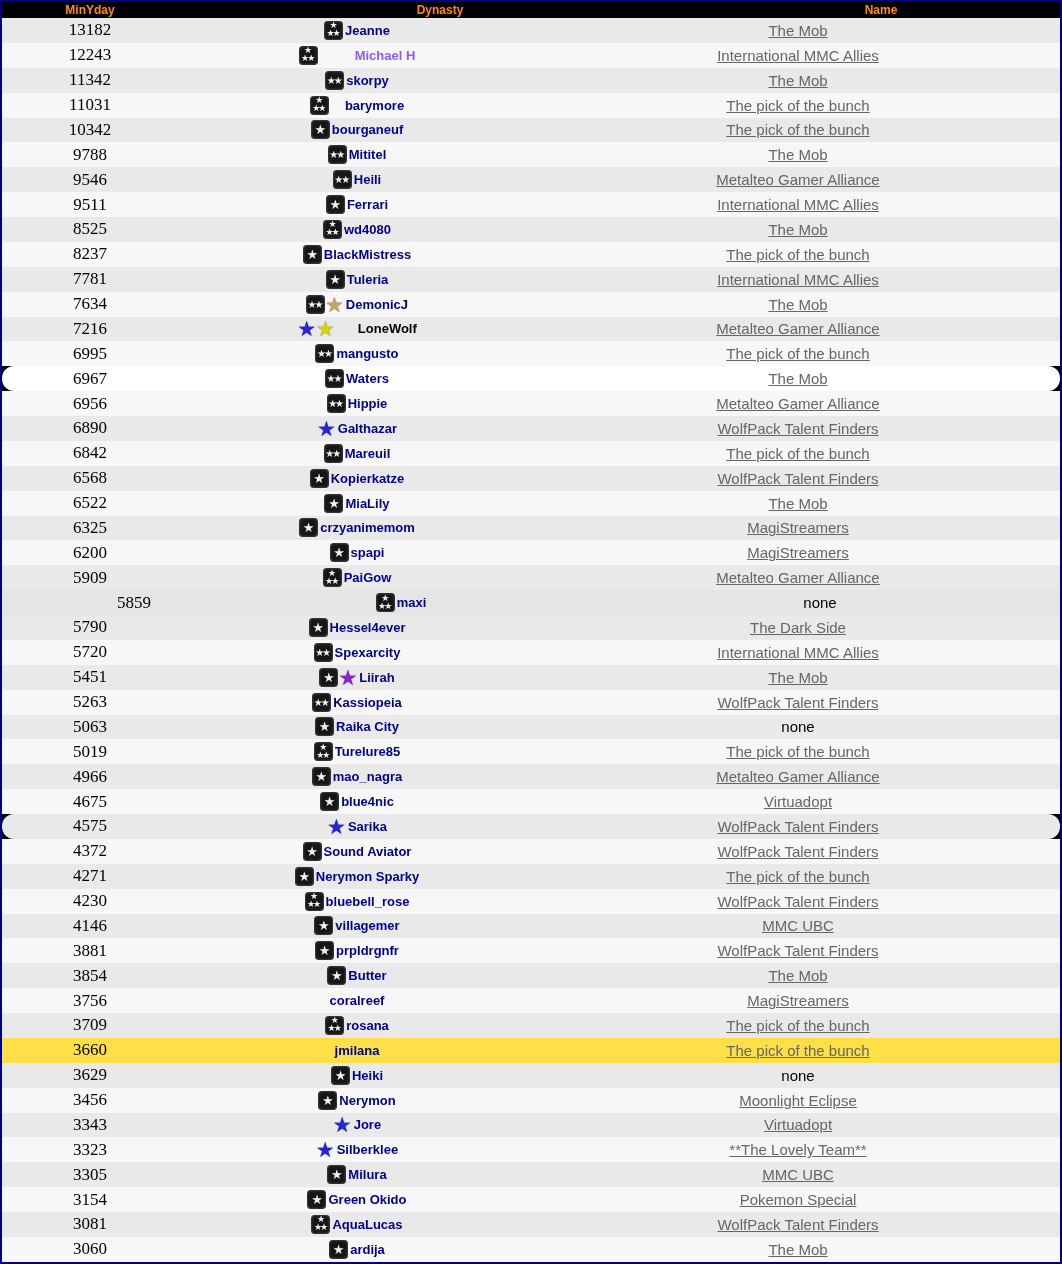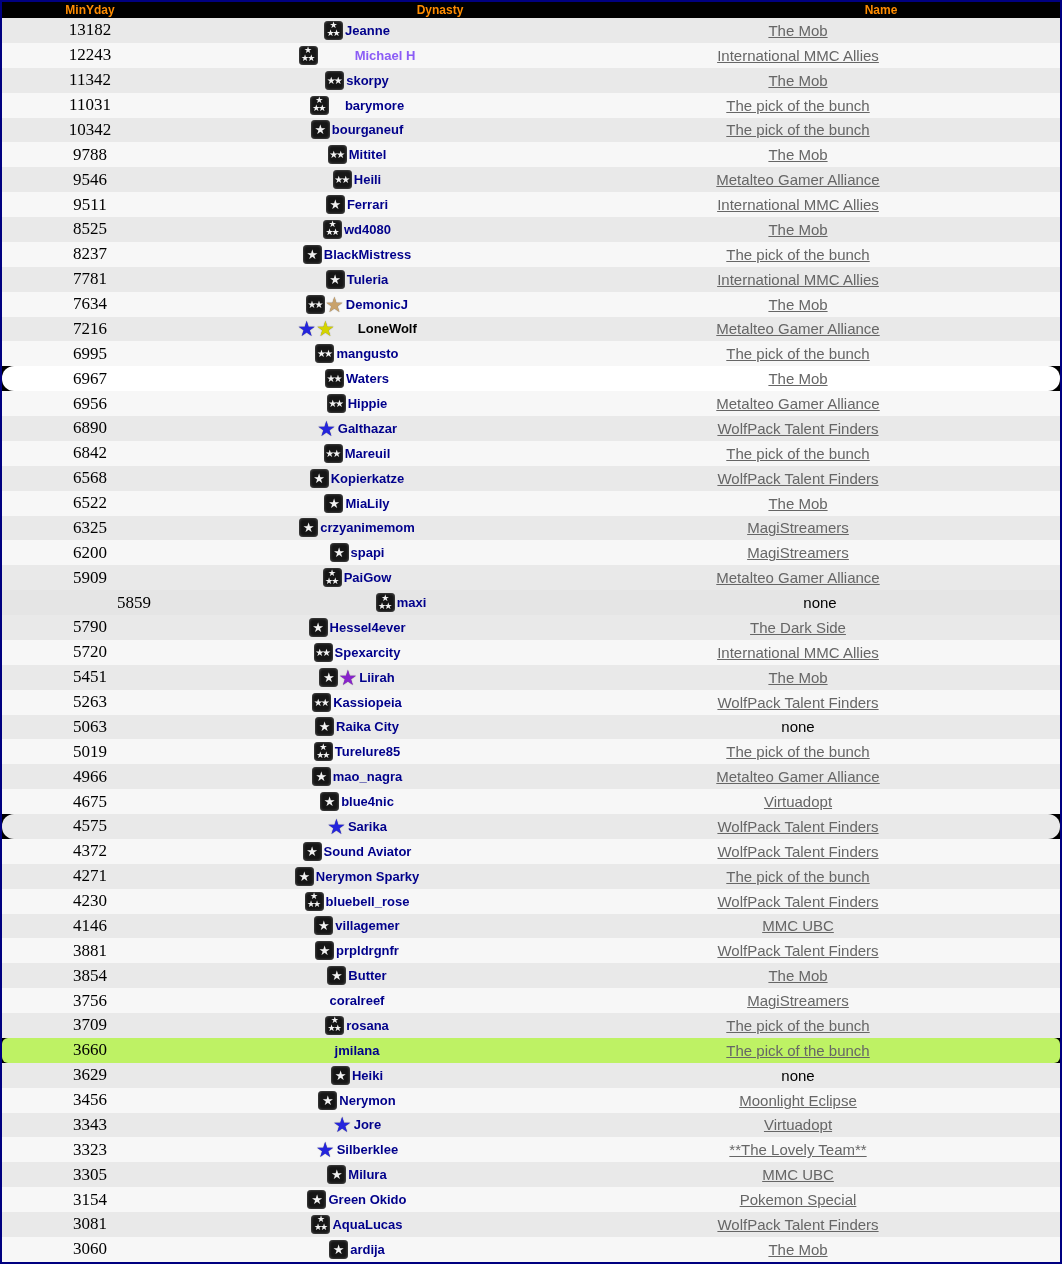--- a/index.html
+++ b/index.html
@@ -859,21 +859,21 @@
                 <span class="gap"></span>
               </span>
         <a class="name-link" style="color: rgb(0, 0, 139);">rosana</a>
       </span>
     </div>
     <div class="cell col-dyn">
             <a class="dyn-link" style="color: rgb(102, 102, 102);">The pick of the bunch</a>
           </div>
   </div>
 
-  <div class="row even" style="background: #bef264; border-radius: 6px;">
+  <div class="row even" style="background: #fde047;">
     <div class="cell col-min">
       <span class="minv">3660</span>
     </div>
     <div class="cell col-name">
       <span class="namewrap">
         <span class="icons" style="display:inline-flex;align-items:center;"></span>
         <a class="name-link" style="color: rgb(0, 0, 139);">jmilana</a>
       </span>
     </div>
     <div class="cell col-dyn">

